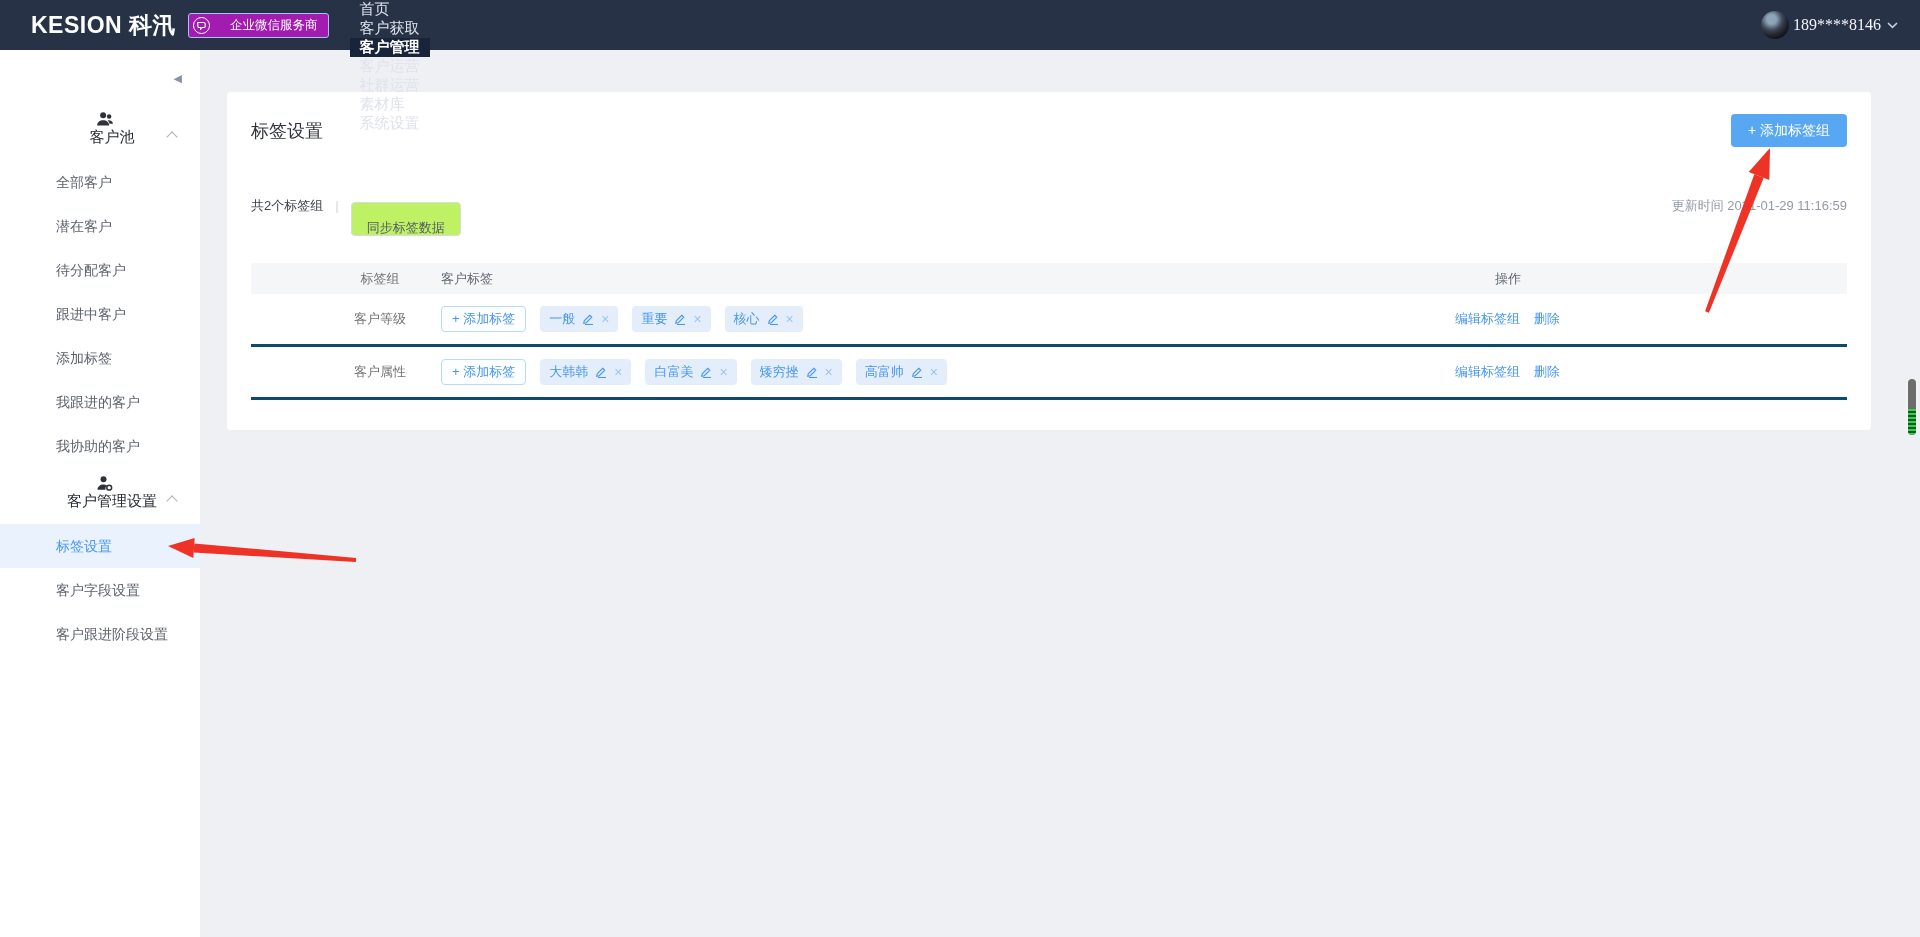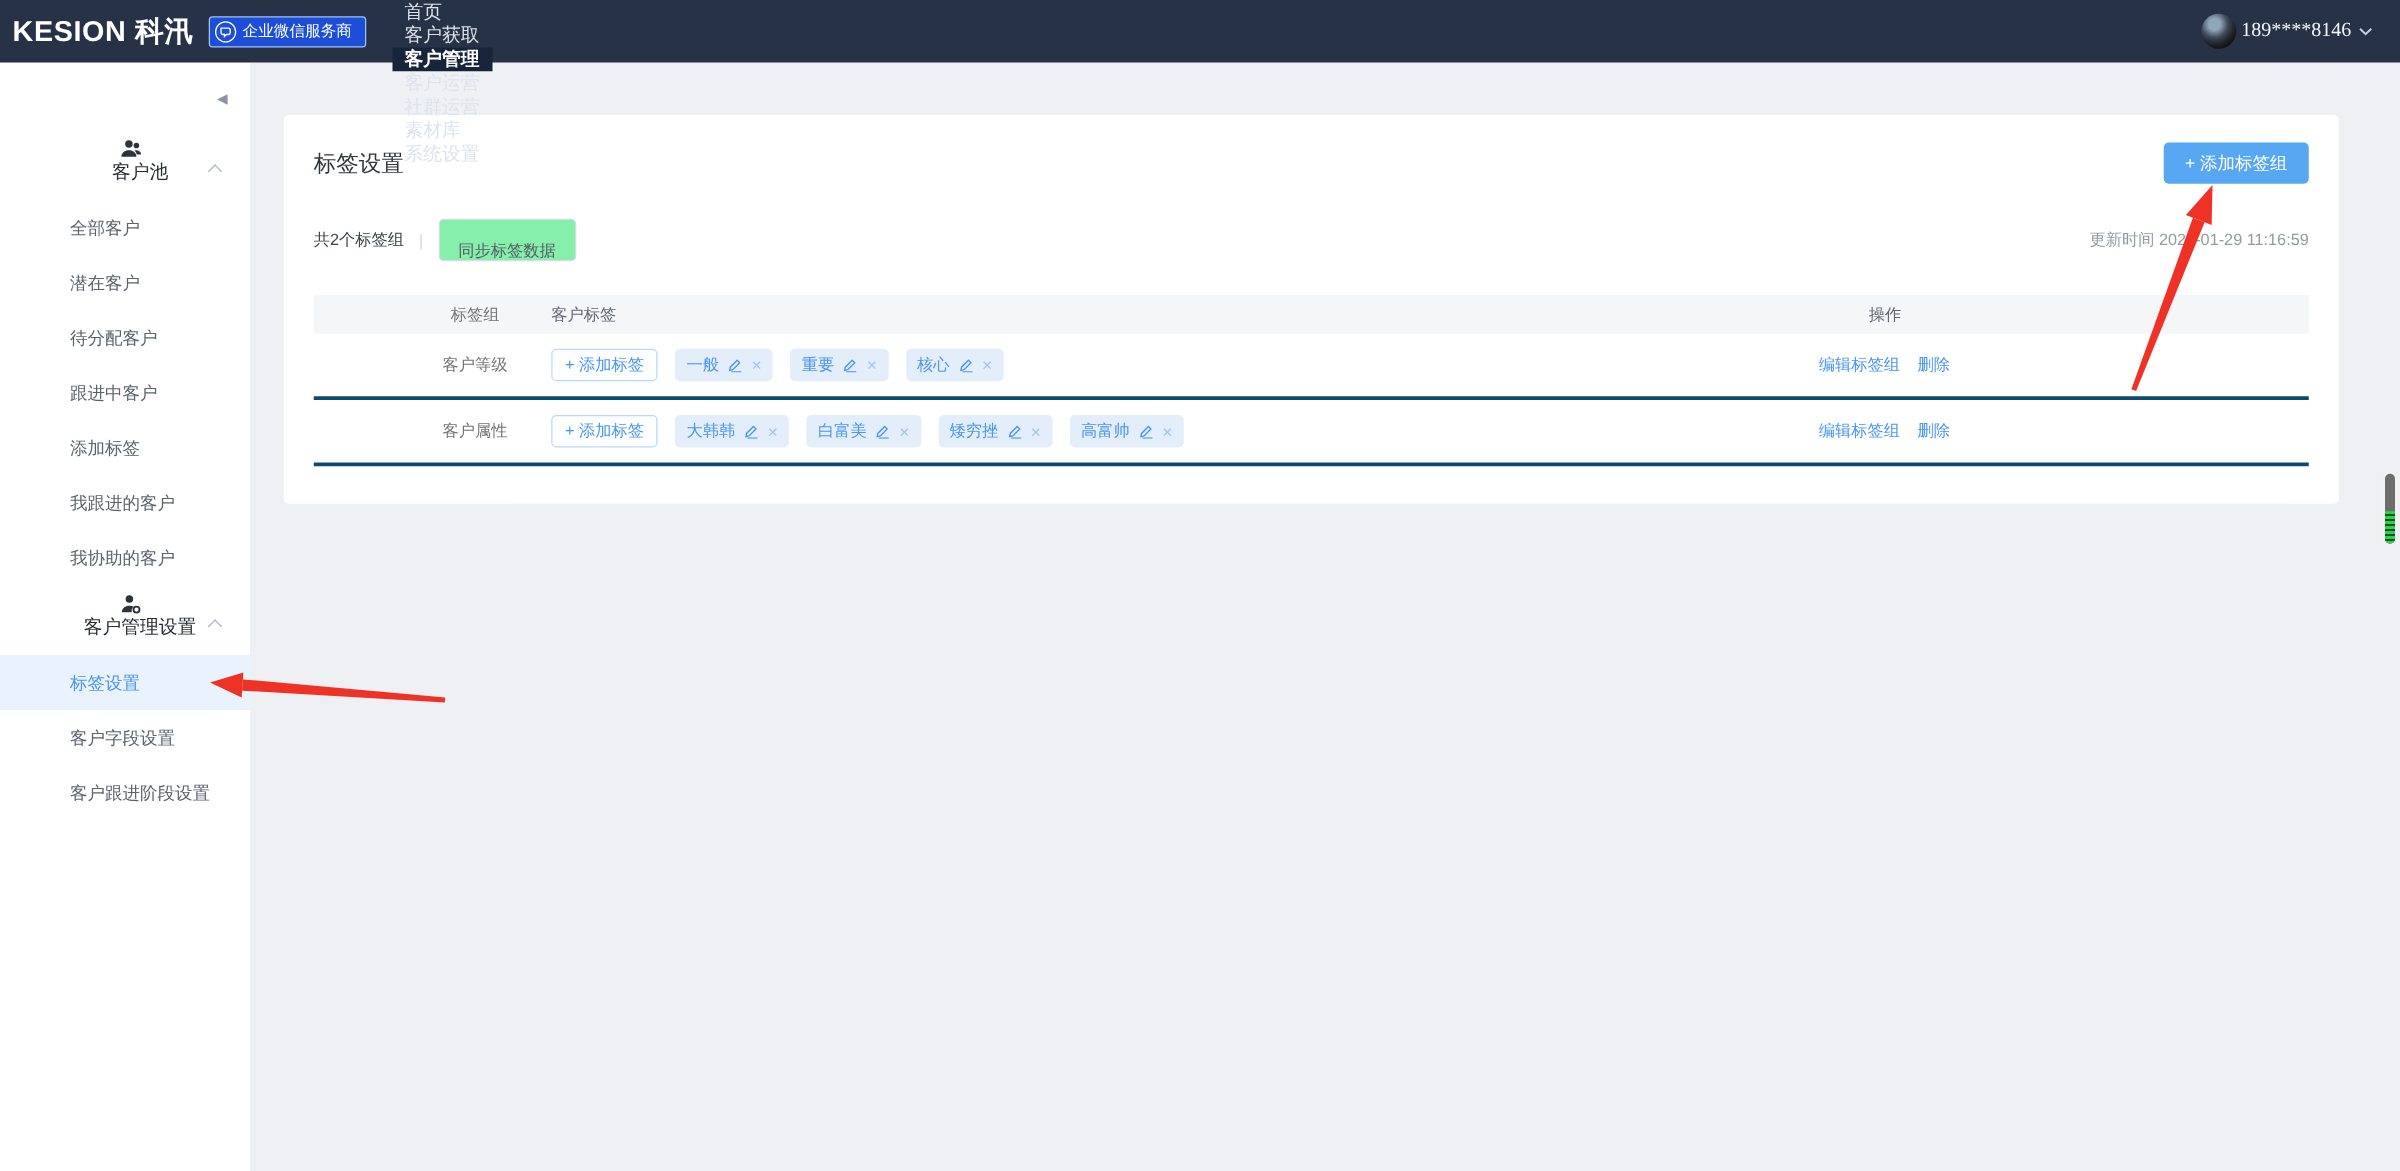--- a/index.html
+++ b/index.html
@@ -5,22 +5,22 @@
   * { margin:0; padding:0; box-sizing:border-box; }
   html,body { width:1920px; height:937px; }
   body {
     font-family:"Liberation Sans","DejaVu Sans",sans-serif;
     background:#eef0f4; overflow:hidden; position:relative;
     -webkit-font-smoothing:antialiased;
   }
 
   
   .topbar { height:50px; background:#273247; display:flex; align-items:center; color:#fff; position:relative; z-index:10; }
-  .logo { font-size:23px; font-weight:bold; letter-spacing:.5px; margin-left:10px; white-space:nowrap; }
-  .badge { margin-left:12px; display:flex; align-items:center; gap:5px; background:#1d4ed8; border:1px solid #9cc6f7;
+  .logo { font-size:23px; font-weight:bold; letter-spacing:.5px; margin-left:31px; white-space:nowrap; }
+  .badge { margin-left:12px; display:flex; align-items:center; gap:20px; background:#a21caf; border:1px solid #9cc6f7;
            border-radius:3px; height:25px; padding:0 10px 0 4px; font-size:12.5px; color:#fff; white-space:nowrap; }
   .badge-icon { width:17px; height:17px; border-radius:50%; border:1px solid #fff; display:flex; align-items:center; justify-content:center; flex:0 0 auto; }
   .nav { display:flex; height:50px; margin-left:14px;flex-direction:column; }
   .nav a { display:flex; align-items:center; padding:0 10px; margin:0 7px; color:#dde3ec; font-size:15px; text-decoration:none; cursor:pointer; white-space:nowrap; }
   .nav a.active { background:#18243a; color:#fff; font-weight:bold; }
   .user { margin-left:auto; display:flex; align-items:center; padding-right:22px; gap:4px; cursor:pointer; }
   .avatar { width:28px; height:28px; border-radius:50%; flex:0 0 auto;
             background: radial-gradient(circle at 38% 30%, #8fa6b8 0 18%, #4a5668 40%, #23242c 75%);
             box-shadow: inset -4px -6px 8px rgba(0,0,0,.45); }
   .phone { font-family:"Liberation Serif","DejaVu Serif",serif; font-size:16px; color:#f2f5fa; }
@@ -40,22 +40,22 @@
   
   .main { position:absolute; left:200px; top:50px; right:0; bottom:0; }
   .card { margin:42px 49px 0 27px; background:#fff; border-radius:4px; padding:22px 24px 30px; }
   .card-head { display:flex; justify-content:space-between; align-items:center; }
   .card-title { font-size:18px; font-weight:500; color:#30343c; }
   .btn-primary { background:#57a7f2; color:#fff; border:none; border-radius:4px; height:33px; padding:0 17px;
                  font-size:14px; cursor:pointer; font-family:inherit; }
   .toolbar { margin-top:28px; display:flex; align-items:center; }
   .summary { font-size:13px; color:#3c414a; }
   .tdivider { color:#d2d6dd; margin:0 12px; font-size:13px; }
-  .btn-outline { background:#86efac; border:1px solid #d7dbe2; border-radius:4px; height:32px; padding:16px 15px;
-                 font-size:13px; color:#555b66; cursor:pointer; font-family:inherit; }
+  .btn-outline { background:#bef264; border:1px solid #d7dbe2; border-radius:4px; height:32px; padding:16px 15px;
+                 font-size:13px; color:#555b66; cursor:pointer; font-family:inherit;margin-top:27px; }
   .updated { margin-left:auto; font-size:13px; color:#939aa5; }
 
   .table { margin-top:27px; font-size:13px; }
   .thead { display:flex; align-items:center; background:#f5f6f8; height:31px; color:#5f6673; }
   .trow { display:flex; align-items:center; height:53px; border-bottom:3px solid #0c4a6e; }
   .col1 { width:190px; padding-left:68px; color:#737373;text-align:center; }
   .col2 { flex:1; display:flex; align-items:center; gap:14px; }
   .col3 { width:392px; display:flex; align-items:center; gap:14px; }
   .thead .col3 { padding-left:40px; }
   .add-tag { height:26px; border:1px solid #b9d9f9; background:#fdfeff; color:#4796f0; border-radius:4px;

